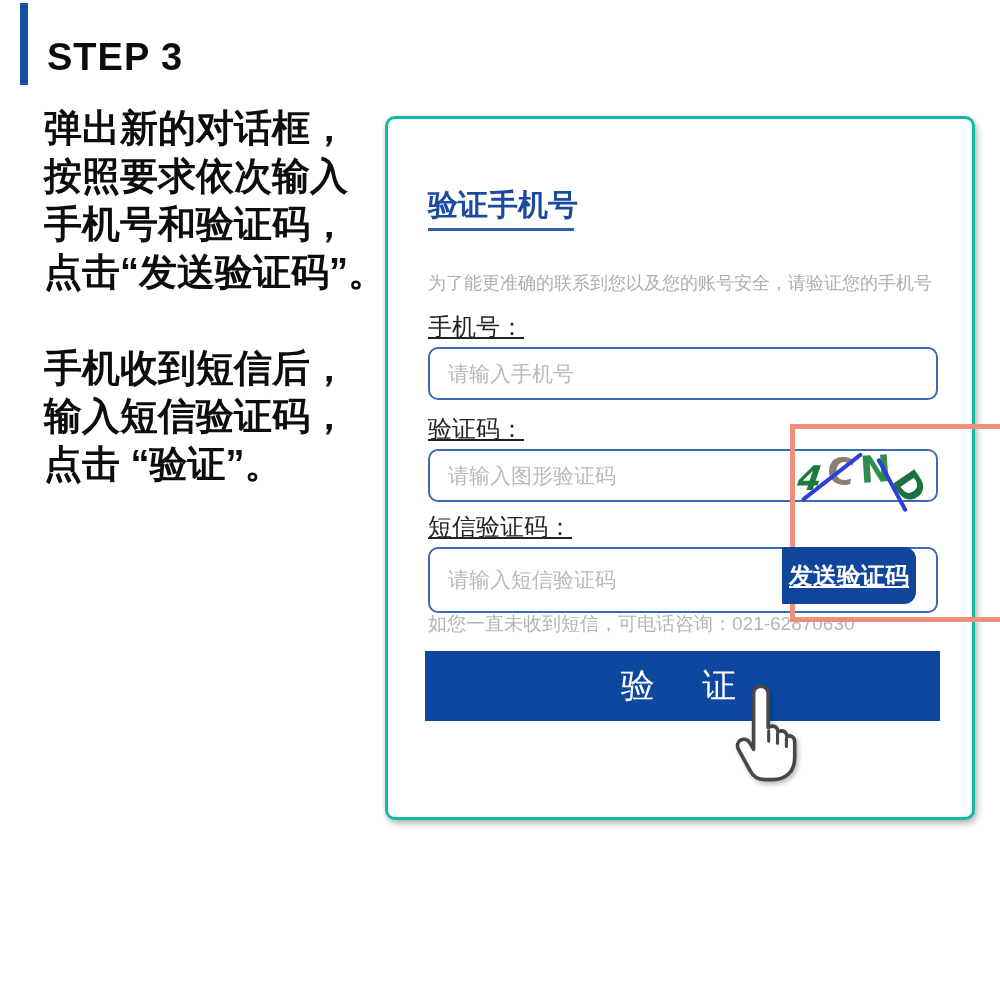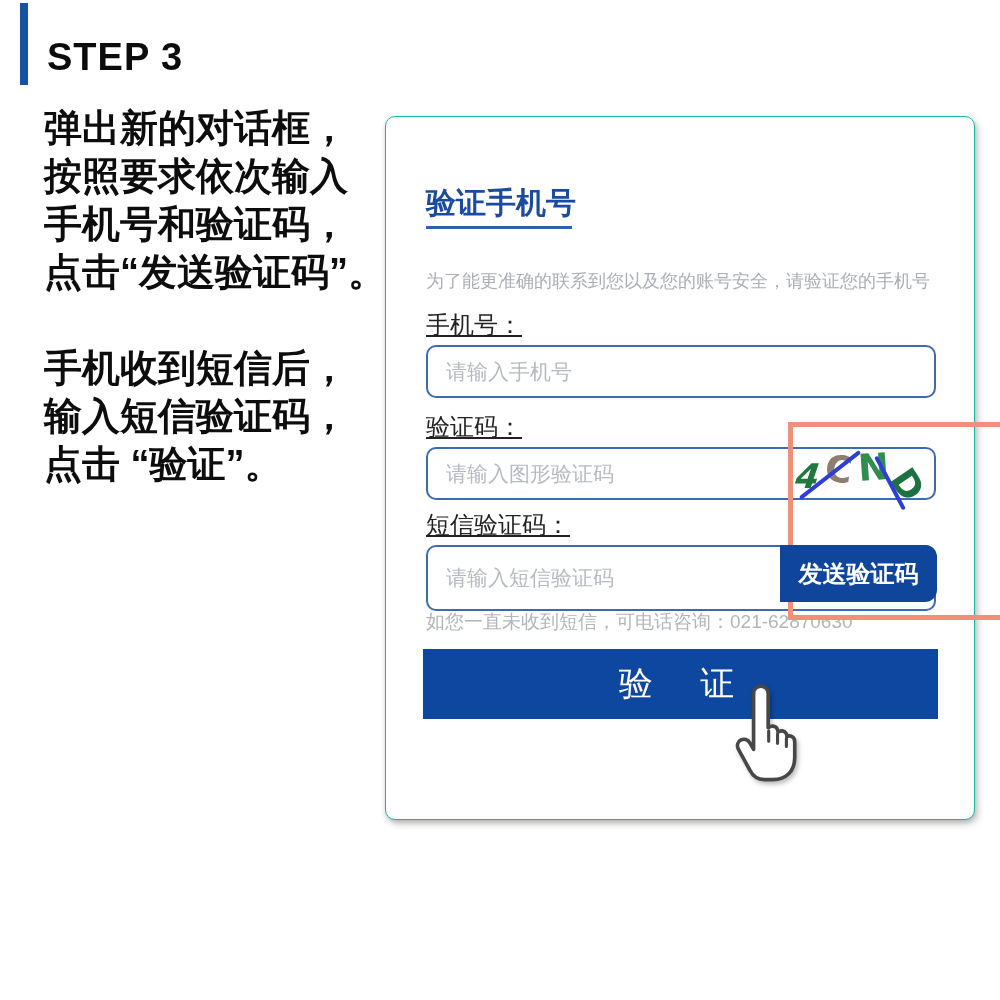--- a/index.html
+++ b/index.html
@@ -9,21 +9,21 @@
     font-family:"Liberation Sans","DejaVu Sans",sans-serif;
   }
   
   .accent-bar{position:absolute;left:20px;top:3px;width:8px;height:82px;background:#1553a2;}
   .step-title{position:absolute;left:47px;top:36px;font-size:38px;font-weight:700;color:#0c0c0c;letter-spacing:1px;}
   .para{position:absolute;left:44px;font-size:38px;font-weight:700;color:#0d0d0d;line-height:48px;}
   .para1{top:104px;} .para2{top:344px;}
   
   .card{
     position:absolute;left:385px;top:116px;width:590px;height:704px;background:#fff;
-    border:1px solid #14b8a6;border-radius:10px;
+    border:3px solid #14b8a6;border-radius:10px;
     box-shadow:3px 4px 7px rgba(0,0,0,0.22),0 2px 4px rgba(0,0,0,0.12);
   }
   .dlg-title{position:absolute;left:40px;top:66px;font-size:30px;font-weight:700;color:#1a4b9e;}
   .dlg-title-underline{position:absolute;left:40px;top:109px;width:146px;height:3px;background:#2e61b4;}
   .dlg-subtitle{position:absolute;left:40px;top:152px;font-size:18px;color:#abaeb3;white-space:nowrap;}
   .label{position:absolute;left:40px;font-size:24px;color:#222;text-decoration:underline;}
   .lbl-phone{top:192px;} .lbl-captcha{top:294px;} .lbl-sms{top:392px;}
   .field{
     position:absolute;left:40px;width:510px;height:53px;border:2px solid #3d6ab0;border-radius:10px;
     padding:8px 18px;font-size:21px;color:#444;background:#fff;outline:none;
@@ -35,24 +35,25 @@
   .captcha-box{position:absolute;left:410px;top:330px;width:140px;height:60px;z-index:4;pointer-events:none;}
   .cap-char{position:absolute;font-weight:700;font-family:"DejaVu Sans",sans-serif;line-height:1;}
   .cap-0{left:0;top:12px;font-size:34px;color:#1e7a3c;font-style:italic;transform:skewX(-8deg);}
   .cap-1{left:29px;top:4px;font-size:37px;color:#8d7e70;transform:rotate(8deg);}
   .cap-2{left:62px;top:2px;font-size:37px;color:#2f8d4e;transform:rotate(-4deg);}
   .cap-3{left:96px;top:20px;font-size:36px;color:#1d7040;transform:rotate(56deg);}
   .cap-slash1{position:absolute;left:-4px;top:26px;width:76px;height:4px;background:#2f3fd6;border-radius:2px;transform:rotate(-38deg);}
   .cap-slash2{position:absolute;left:92px;top:6px;width:4px;height:60px;background:#2f3fd6;border-radius:2px;transform:rotate(-28deg);}
   
   .send-btn{
-    position:absolute;left:394px;top:428px;width:157px;height:57px;background:#10459c;border:none;
+    position:absolute;left:394px;top:428px;width:134px;height:57px;background:#10459c;border:none;
     border-radius:0 12px 12px 0;color:#fff;font-size:24px;font-weight:700;cursor:pointer;
     display:flex;align-items:center;justify-content:center;z-index:5;
     font-family:"Liberation Sans","DejaVu Sans",sans-serif;
+    text-decoration:underline;
   }
   .helper{position:absolute;left:40px;top:492px;font-size:19px;color:#b2b5ba;white-space:nowrap;}
   .verify-btn{
     position:absolute;left:37px;top:532px;width:515px;height:70px;background:#0d479f;border:none;
     color:#fff;font-size:34px;font-weight:400;letter-spacing:8px;word-spacing:22px;cursor:pointer;
     display:flex;align-items:center;justify-content:center;
     font-family:"Liberation Sans","DejaVu Sans",sans-serif;
   }
   
   .anno-box{position:absolute;border:5px solid #f0907a;z-index:2;pointer-events:none;}

